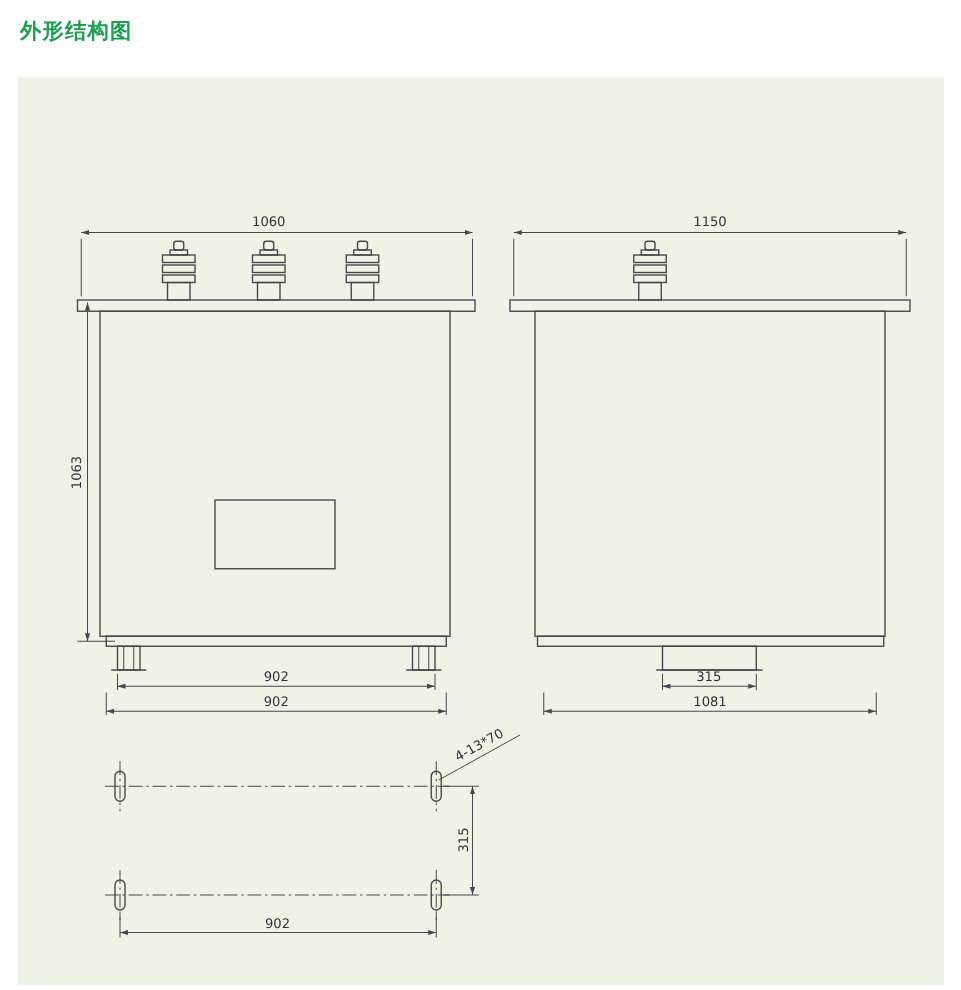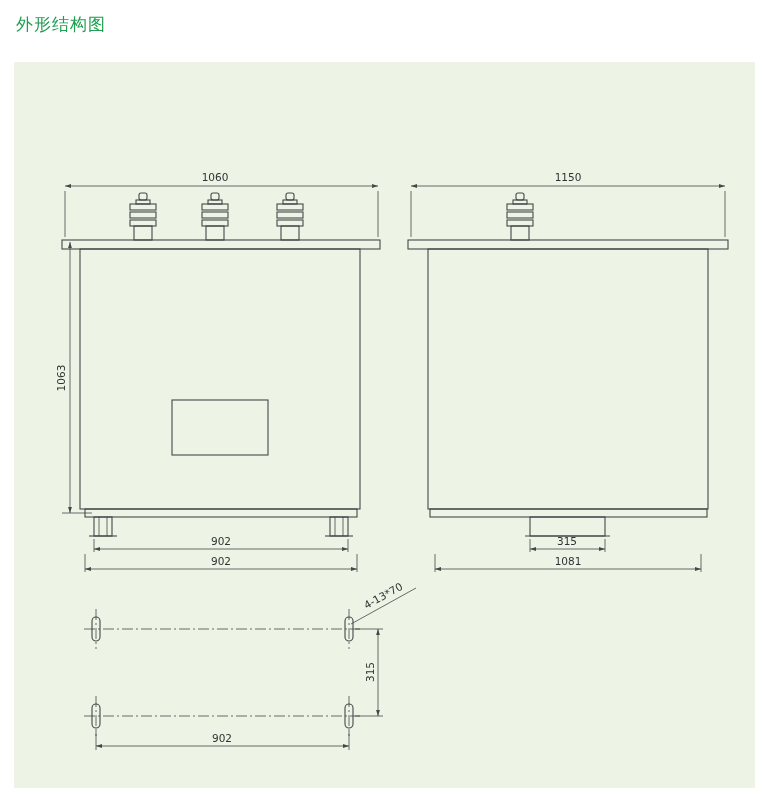--- a/index.html
+++ b/index.html
@@ -1,20 +1,20 @@
 <!DOCTYPE html>
 <html><head>
 <meta charset="utf-8">
 <style>
   * { margin:0; padding:0; box-sizing:border-box; }
   html, body { width:769px; height:792px; background:#ffffff; font-family:"Liberation Sans", sans-serif; }
   .page { position:relative; width:769px; height:792px; background:#ffffff; overflow:hidden; }
   .page-title {
     position:absolute; left:16px; top:13px;
-    font-size:17px; font-weight:normal; color:#1d9e50; letter-spacing:1px;
+    font-size:17px; font-weight:bold; color:#1d9e50; letter-spacing:1px;
     font-family:"Liberation Sans", sans-serif;
   }
   .panel { position:absolute; left:14px; top:62px; width:741px; height:726px; background:#edf3e5; }
   svg.drawing { position:absolute; left:0; top:0; }
   .outline { fill:none; stroke:#44484a; stroke-width:1.1; }
   .dim { fill:none; stroke:#44484a; stroke-width:0.8; }
   .centerline { fill:none; stroke:#44484a; stroke-width:0.8; stroke-dasharray:11 3 2 3; }
   .dimtext { font-family:"DejaVu Sans", sans-serif; font-size:10.5px; fill:#2f3335; }
 </style>
 </head>

